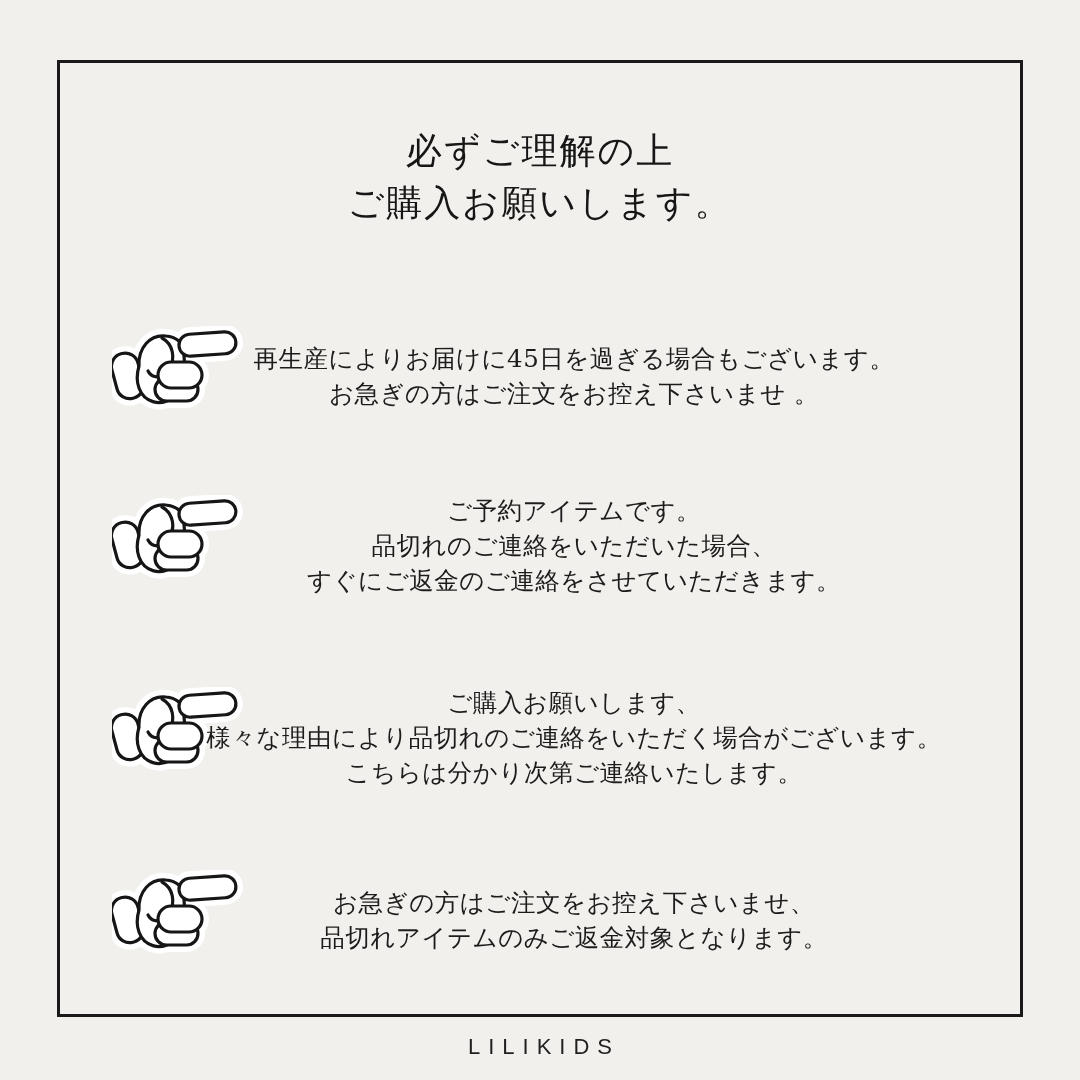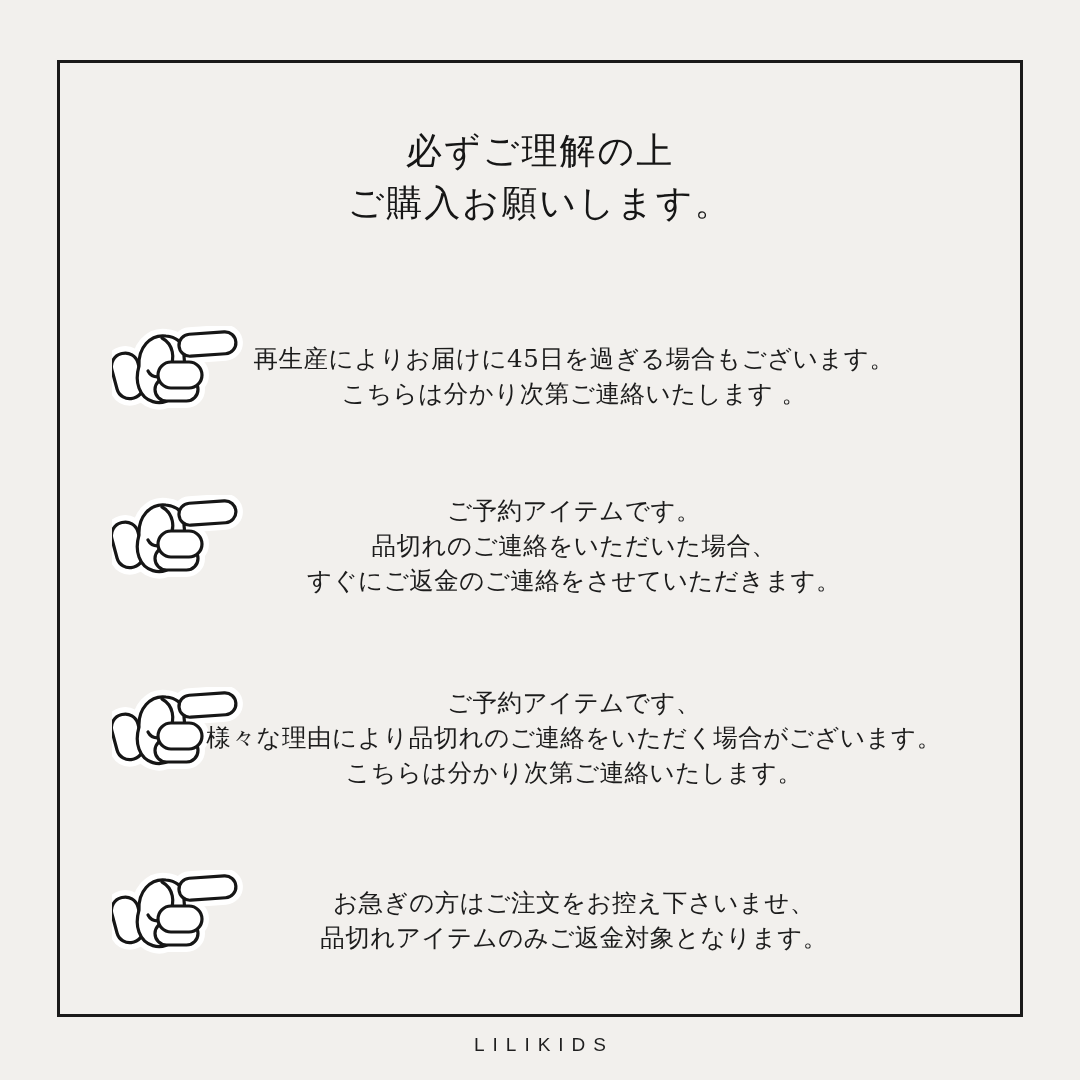--- a/index.html
+++ b/index.html
@@ -54,21 +54,21 @@
     letter-spacing: 0.5px;
     color: #1c1c1c;
   }
 
   .brand {
     position: absolute;
     left: 0; right: 0;
     top: 1034px;
     text-align: center;
     font-family: "Liberation Sans", "DejaVu Sans", sans-serif;
-    font-size: 19px;
+    font-size: 22px;
     font-weight: 500;
     letter-spacing: 8px;
     text-indent: 8px;
     color: #1f1f1f;
   }
 
   .defs-holder { position: absolute; width: 0; height: 0; overflow: hidden; }
 </style>
 </head>
 <body>
@@ -105,41 +105,41 @@
       <div>必ずご理解の上</div>
       <div>ご購入お願いします。</div>
     </div>
 
     <div class="row row1">
       <svg class="hand" viewBox="0 0 132 100">
           <use href="#glove"></use>
         </svg>
       <div class="txt">
         <div>再生産によりお届けに45日を過ぎる場合もございます。</div>
-        <div>こちらは分かり次第ご連絡いたします 。</div>
+        <div>お急ぎの方はご注文をお控え下さいませ 。</div>
       </div>
     </div>
 
     <div class="row row2">
       <svg class="hand" viewBox="0 0 132 100">
           <use href="#glove"></use>
         </svg>
       <div class="txt">
         <div>ご予約アイテムです。</div>
         <div>品切れのご連絡をいただいた場合、</div>
         <div>すぐにご返金のご連絡をさせていただきます。</div>
       </div>
     </div>
 
     <div class="row row3">
       <svg class="hand" viewBox="0 0 132 100">
           <use href="#glove"></use>
         </svg>
       <div class="txt">
-        <div>ご予約アイテムです、</div>
+        <div>ご購入お願いします、</div>
         <div>様々な理由により品切れのご連絡をいただく場合がございます。</div>
         <div>こちらは分かり次第ご連絡いたします。</div>
       </div>
     </div>
 
     <div class="row row4">
       <svg class="hand" viewBox="0 0 132 100">
           <use href="#glove"></use>
         </svg>
       <div class="txt">

